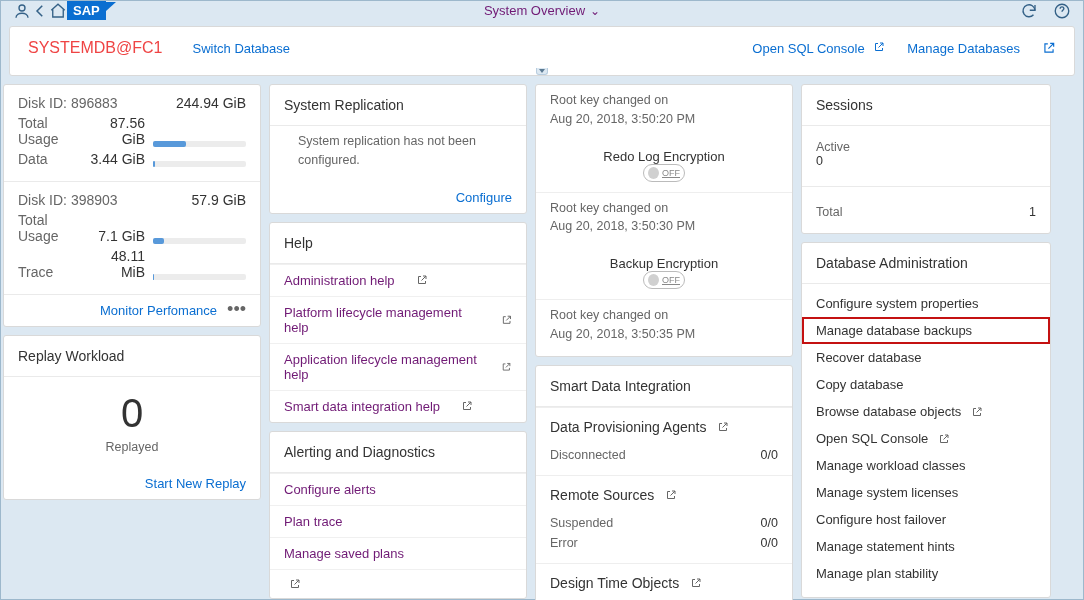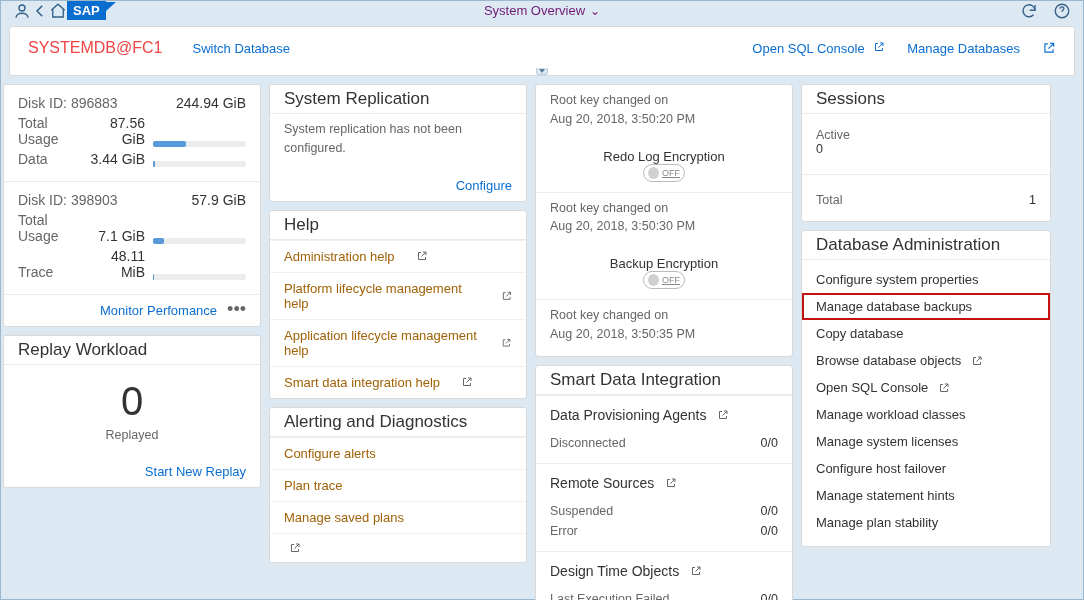--- a/index.html
+++ b/index.html
@@ -106,26 +106,26 @@
 .col1 { flex: 0 0 258px; }
 .col2 { flex: 0 0 258px; }
 .col3 { flex: 0 0 258px; }
 .col4 { flex: 0 0 250px; }
 .card {
   background: #fff;
   border: 1px solid #d9d9d9;
   border-radius: 3px;
 }
 .card-header {
-  padding: 4px 14px;
-  font-size: 17px;
+  padding: 12px 14px;
+  font-size: 14px;
   color: #333;
   border-bottom: 1px solid #eaeaea;
 }
-.card-body { padding: 6px 14px 12px 14px; }
+.card-body { padding: 6px 14px 12px 28px; }
 .disk-section { padding: 10px 14px; border-bottom: 1px solid #eaeaea; }
 .disk-section:last-child { border-bottom: none; }
 .disk-row {
   display: flex;
   align-items: flex-end;
   font-size: 14px;
   margin-bottom: 4px;
 }
 .dlabel { color: #666; flex: 0 0 70px; }
 .dval { color: #333; flex: 0 0 65px; text-align: right; padding-right: 8px; }
@@ -139,21 +139,21 @@
   align-items: center;
 }
 .dots { color: #666; font-size: 18px; cursor: pointer; line-height: 6px; padding-bottom: 4px; }
 .sub { color: #666; font-size: 12.5px; line-height: 1.5; }
 .list-item {
   padding: 8px 14px;
   display: flex;
   align-items: center;
   gap: 16px;
   font-size: 13px;
-  color: #a16207;
+  color: #701a75;
   cursor: pointer;
   border-top: 1px solid #f0f0f0;
 }
 .card .list-item:first-of-type { border-top: none; }
 .replay-num { text-align: center; font-size: 40px; padding: 14px 0 4px 0; }
 .replay-lbl { text-align: center; color: #666; font-size: 12.5px; padding-bottom: 14px; }
 .kv-line { display: flex; justify-content: space-between; padding: 3px 0; font-size: 12.5px; color: #666; }
 .kv-val { color: #333; }
 .section-title { padding: 11px 14px 10px 14px; font-size: 14px; display: flex; align-items: center; gap: 6px; border-top: 1px solid #eee;}
 .section-title:first-child { border-top: none; }
@@ -483,20 +483,23 @@
       <div class="card">
         <div class="card-header">Database Administration</div>
         <div style="padding:6px 0 10px 0">
           <div class="admin-item">
               <span>Configure system properties</span>
             </div>
           <div class="admin-item hl">
               <span>Manage database backups</span>
             </div>
           <div class="admin-item">
+              <span>Recover database</span>
+            </div>
+          <div class="admin-item">
               <span>Copy database</span>
             </div>
           <div class="admin-item">
               <span>Browse database objects</span>
               <span class="ext-icon">
                 <svg viewBox="0 0 24 24" fill="none" stroke="#666" stroke-width="2">
                   <path d="M14 4h6v6M20 4l-9 9M19 14v5H5V5h5"></path>
                 </svg>
               </span>
             </div>

